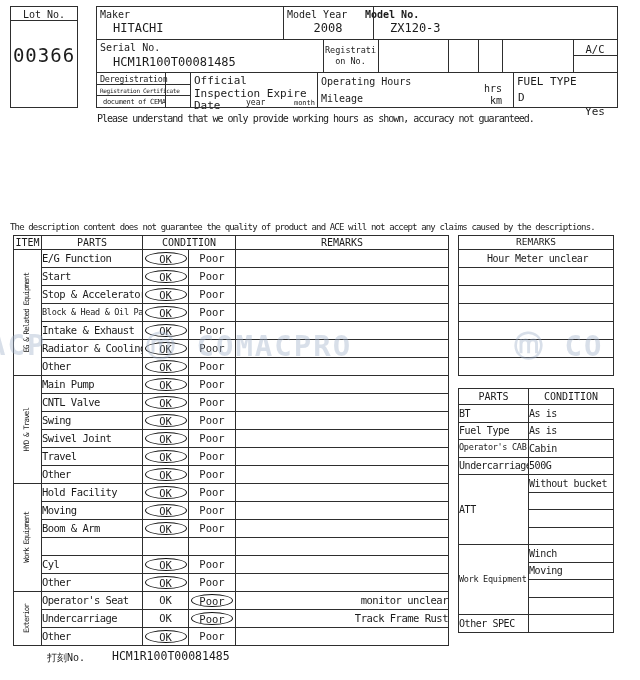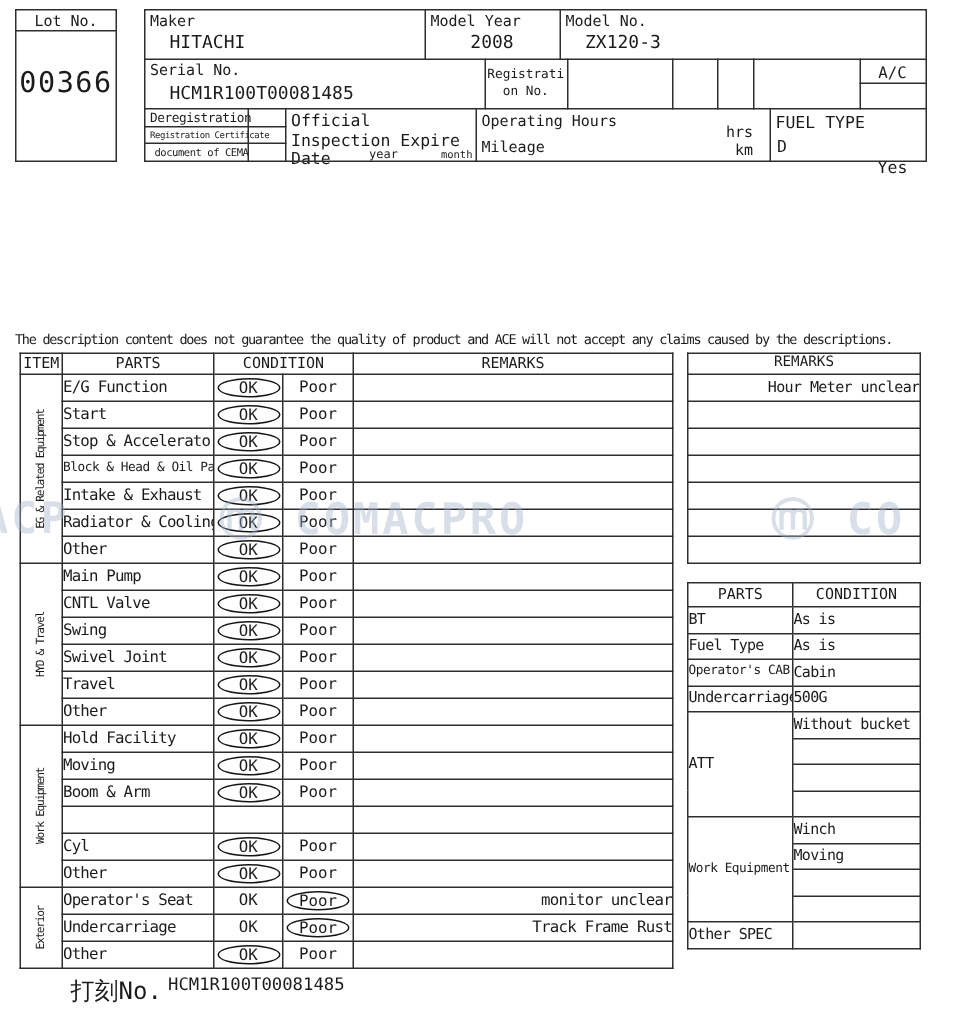--- a/index.html
+++ b/index.html
@@ -27,47 +27,47 @@
   .part-cell{padding-left:4px;letter-spacing:-0.55px;text-align:left;}
   .part-cell.small{font-size:8.5px;letter-spacing:-0.3px;}
   .cond-cell{text-align:center;font-size:10.5px;}
   .remark-cell{padding-left:5px;letter-spacing:-0.5px;text-align:right;}
   .item-cell div{display:flex;align-items:center;justify-content:center;overflow:hidden;width:26px;margin:0 auto;}
   .vlabel{writing-mode:vertical-rl;transform:rotate(180deg);font-size:7.5px;letter-spacing:-0.9px;white-space:nowrap;}
   .oval{display:inline-block;border:1.5px solid #161616;border-radius:50%;min-width:42px;
         height:13px;line-height:12px;text-align:center;box-sizing:border-box;}
   .side-table{width:155px;}
   .side-table th{height:13px;font-size:9.5px;text-align:center;}
-  .side-table td{height:17px;font-size:10px;padding-left:3px;text-align:right;letter-spacing:-0.4px;}
+  .side-table td{height:17px;font-size:10px;padding-left:3px;text-align:center;letter-spacing:-0.4px;}
   .spec-table{width:155px;}
   .spec-table th{height:15px;font-size:10px;text-align:center;}
   .spec-table td{height:16.5px;font-size:10px;text-align:left;letter-spacing:-0.45px;}
   .spec-part{padding-left:3px;}
   .spec-part.small{font-size:8.5px;letter-spacing:-0.3px;}
   .spec-cond{padding-left:4px;}
   .vtop{vertical-align:top;padding-top:2px;}
   
   .wm{position:absolute;font-size:29px;font-weight:bold;letter-spacing:2px;
       color:rgba(163,178,203,0.42);white-space:nowrap;pointer-events:none;z-index:5;}
-  .footer-lbl{font-size:16px;}
+  .footer-lbl{font-size:10px;}
   .footer-val{font-size:11.5px;}
 </style>
 </head>
 <body>
 
 <div class="page">
 
   <div class="abs lbl10 ctr" style="left:10px;top:9px;width:68px;">Lot No.</div>
   <div class="abs ctr" style="left:10px;top:45px;width:68px;font-size:19px;letter-spacing:1px;">00366</div>
 
   <div class="abs lbl10" style="left:100px;top:9px;">Maker</div>
   <div class="abs val12" style="left:113px;top:22px;">HITACHI</div>
   <div class="abs lbl10" style="left:287px;top:9px;">Model Year</div>
   <div class="abs val12 ctr" style="left:283px;top:22px;width:90px;">2008</div>
-  <div class="abs lbl10" style="left:377px;top:9px;">Model No.</div>
+  <div class="abs lbl10" style="left:365px;top:9px;font-weight:bold;">Model No.</div>
   <div class="abs val12" style="left:390px;top:22px;">ZX120-3</div>
 
   <div class="abs lbl10" style="left:100px;top:42px;">Serial No.</div>
   <div class="abs val12" style="left:113px;top:56px;">HCM1R100T00081485</div>
   <div class="abs ctr" style="left:324px;top:45px;width:53px;font-size:8.5px;white-space:normal;word-break:break-all;line-height:1.25;">Registration No.</div>
   <div class="abs ctr" style="left:573px;top:43px;width:44px;font-size:10.5px;">A/C</div>
   <div class="abs ctr" style="left:573px;top:58px;width:44px;font-size:11px;margin-top:48px;">Yes</div>
 
   <div class="abs tiny85" style="left:100px;top:75px;">Deregistration</div>
   <div class="abs tiny6" style="left:100px;top:87.5px;">Registration Certificate</div>
@@ -76,20 +76,21 @@
   <div class="abs" style="left:246px;top:98px;font-size:8px;">year</div>
   <div class="abs" style="left:290px;top:99px;width:25px;font-size:7px;text-align:right;">month</div>
 
   <div class="abs lbl10" style="left:321px;top:76px;">Operating Hours</div>
   <div class="abs lbl10" style="left:440px;top:83px;width:62px;text-align:right;">hrs</div>
   <div class="abs lbl10" style="left:321px;top:93px;">Mileage</div>
   <div class="abs lbl10" style="left:440px;top:95px;width:62px;text-align:right;">km</div>
   <div class="abs lbl9" style="left:517px;top:76px;">FUEL TYPE</div>
   <div class="abs" style="left:518px;top:92px;font-size:11px;">D</div>
 
+  <div class="abs notice" style="left:97px;top:113px;">Please understand that we only provide working hours as shown, accuracy not guaranteed.</div>
   <div class="abs disclaimer" style="left:10px;top:222px;">The description content does not guarantee the quality of product and ACE will not accept any claims caused by the descriptions.</div>
 
   <table class="doc-table main-table abs" style="left:13px;top:235px;">
     <colgroup>
         <col style="width:28px">
         <col style="width:101px">
         <col style="width:46px">
         <col style="width:47px">
         <col style="width:213px">
       </colgroup>

